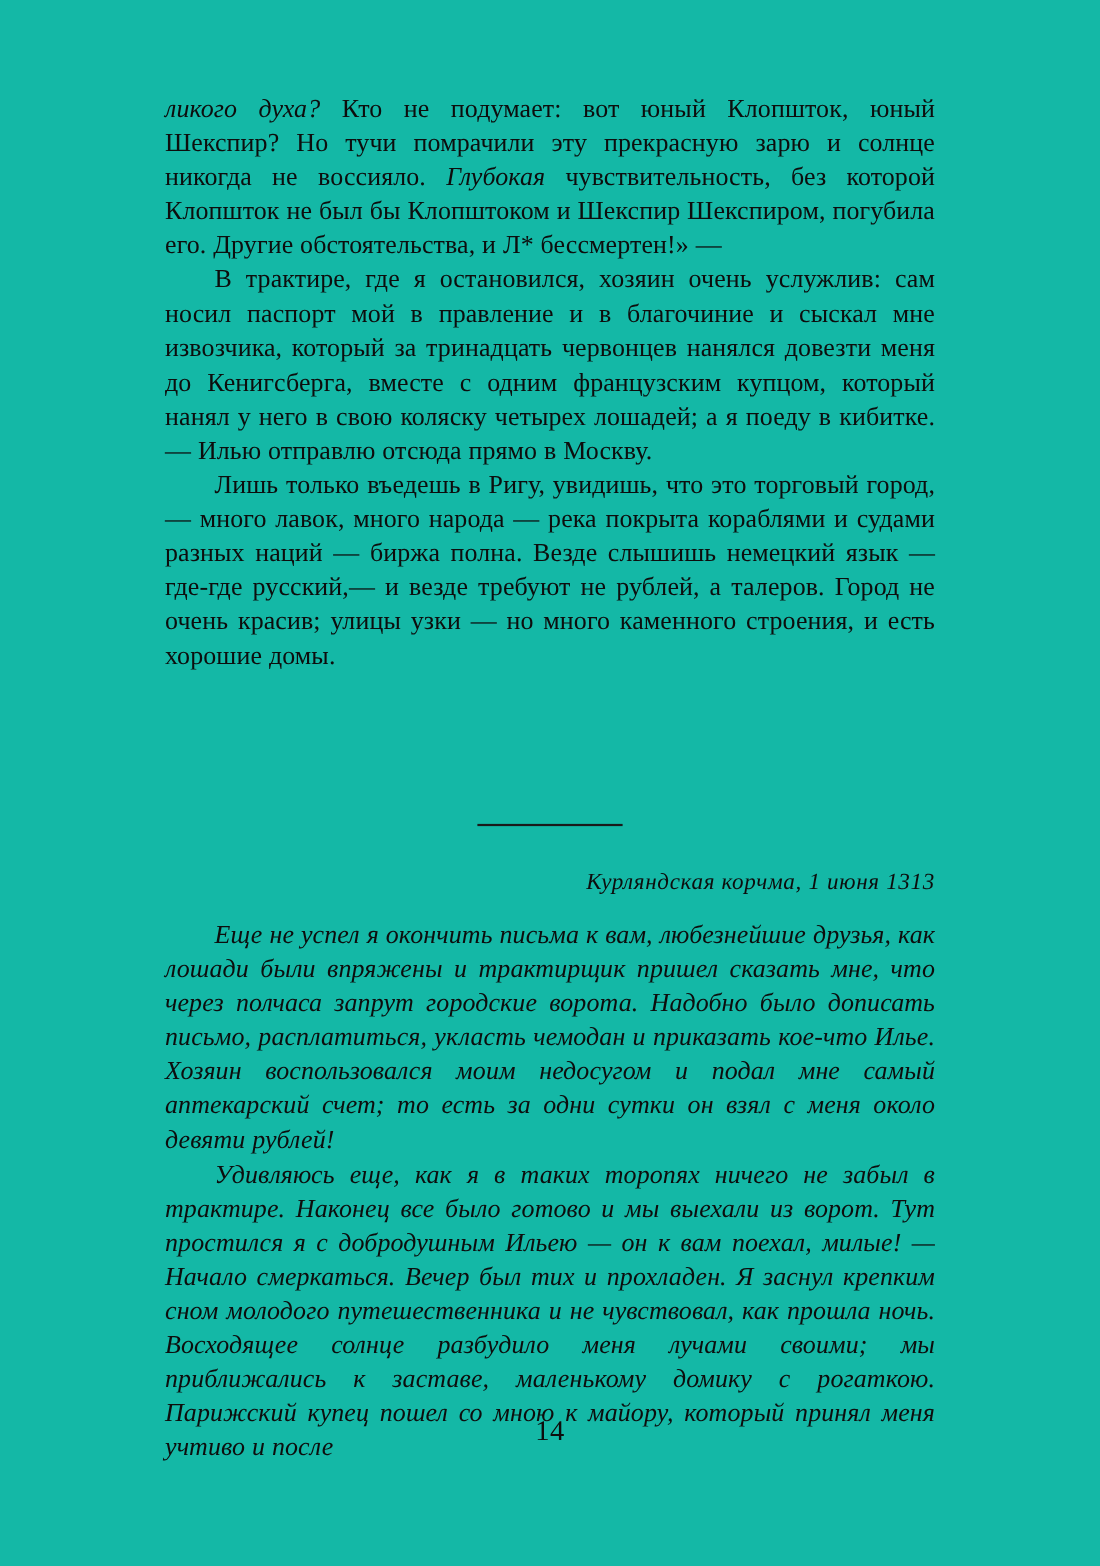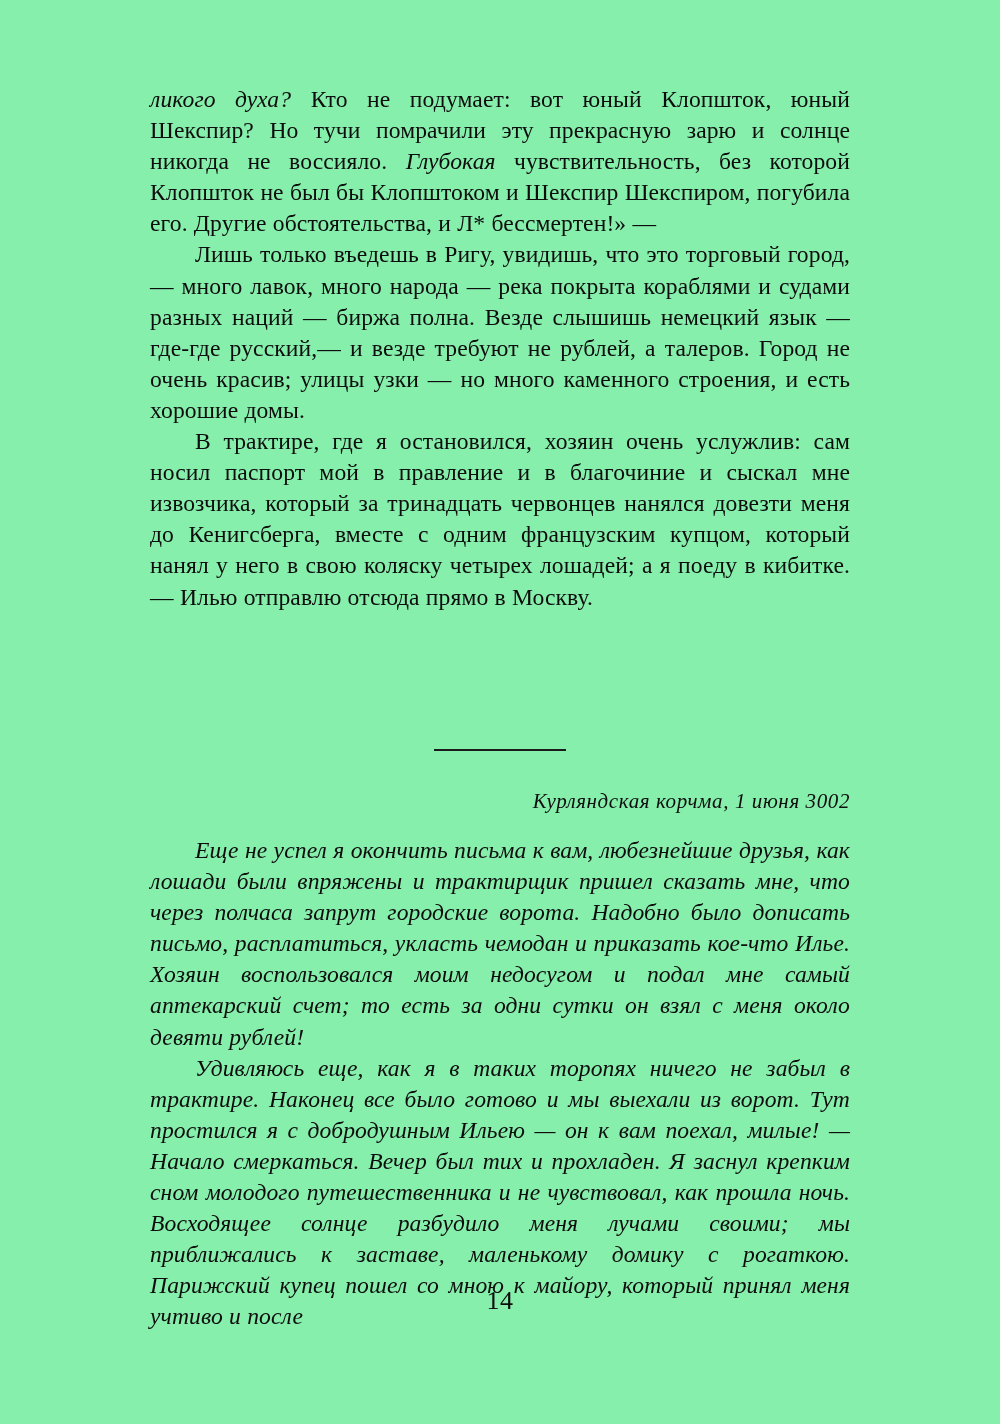--- a/index.html
+++ b/index.html
@@ -15,21 +15,21 @@
     color: #0d0d0d;
     overflow: hidden;
     position: relative;
     -webkit-font-smoothing: antialiased;
   }
 
   
   .page {
     position: absolute;
     inset: 0;
-    background: #86efac;
+    background: #14b8a6;
   }
 
   .text-block {
     position: absolute;
     left: 150px;
     top: 84px;
     width: 700px;
   }
 
   
@@ -104,29 +104,29 @@
     letter-spacing: 0.5px;
   }
 </style>
 </head>
 <body>
 
 <div class="page">
 
   <div class="text-block">
     <p class="para no-indent"><span class="it">ликого духа?</span> Кто не подумает: вот юный Клопшток, юный Шекспир? Но тучи помрачили эту прекрасную зарю и солнце никогда не воссияло. <span class="it">Глубокая</span> чувствительность, без которой Клопшток не был бы Клопштоком и Шекспир Шекспиром, погубила его. Другие обстоятельства, и Л* бессмертен!» —</p>
+    <p class="para">В трактире, где я остановился, хозяин очень услужлив: сам носил паспорт мой в правление и в благочиние и сыскал мне извозчика, который за тринадцать червонцев нанялся довезти меня до Кенигсберга, вместе с одним французским купцом, который нанял у него в свою коляску четырех лошадей; а я поеду в кибитке.— Илью отправлю отсюда прямо в Москву.</p>
     <p class="para">Лишь только въедешь в Ригу, увидишь, что это торговый город,— много лавок, много народа — река покрыта кораблями и судами разных наций — биржа полна. Везде слышишь немецкий язык — где-где русский,— и везде требуют не рублей, а талеров. Город не очень красив; улицы узки — но много каменного строения, и есть хорошие домы.</p>
-    <p class="para">В трактире, где я остановился, хозяин очень услужлив: сам носил паспорт мой в правление и в благочиние и сыскал мне извозчика, который за тринадцать червонцев нанялся довезти меня до Кенигсберга, вместе с одним французским купцом, который нанял у него в свою коляску четырех лошадей; а я поеду в кибитке.— Илью отправлю отсюда прямо в Москву.</p>
   </div>
 
   <div class="divider-wrap">
     <div class="divider-rule"></div>
   </div>
 
-  <p class="dateline">Курляндская корчма, 1 июня 3002</p>
+  <p class="dateline">Курляндская корчма, 1 июня 1313</p>
 
   <div class="text-block-lower">
     <p class="para">Еще не успел я окончить письма к вам, любезнейшие друзья, как лошади были впряжены и трактирщик пришел сказать мне, что через полчаса запрут городские ворота. Надобно было дописать письмо, расплатиться, укласть чемодан и приказать кое-что Илье. Хозяин воспользовался моим недосугом и подал мне самый аптекарский счет; то есть за одни сутки он взял с меня около девяти рублей!</p>
     <p class="para">Удивляюсь еще, как я в таких торопях ничего не забыл в трактире. Наконец все было готово и мы выехали из ворот. Тут простился я с добродушным Ильею — он к вам поехал, милые! — Начало смеркаться. Вечер был тих и прохладен. Я заснул крепким сном молодого путешественника и не чувствовал, как прошла ночь. Восходящее солнце разбудило меня лучами своими; мы приближались к заставе, маленькому домику с рогаткою. Парижский купец пошел со мною к майору, который принял меня учтиво и после</p>
   </div>
 
   <p class="folio">14</p>
 
 </div>
 

